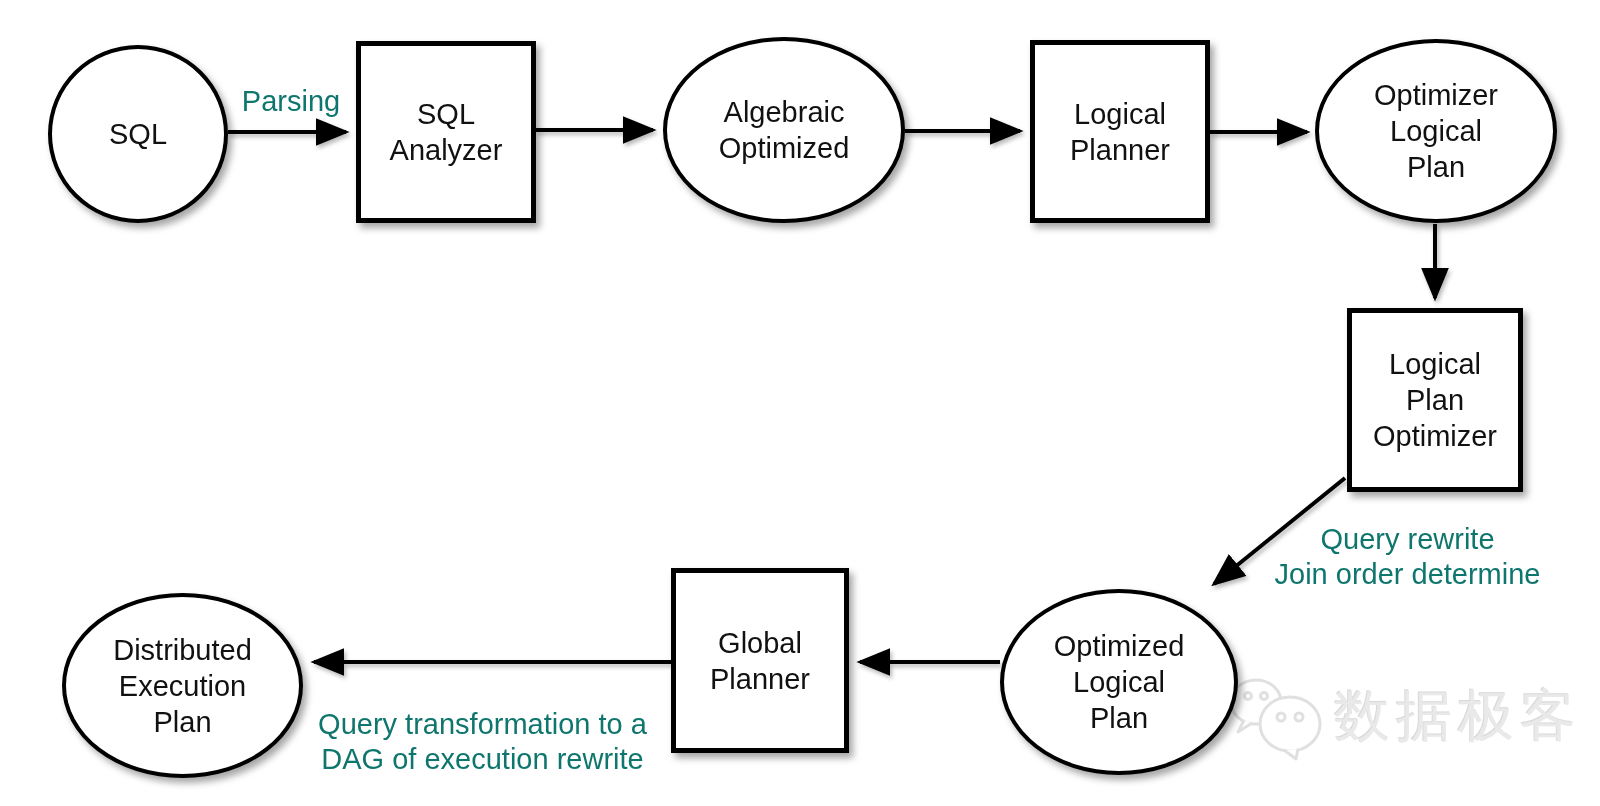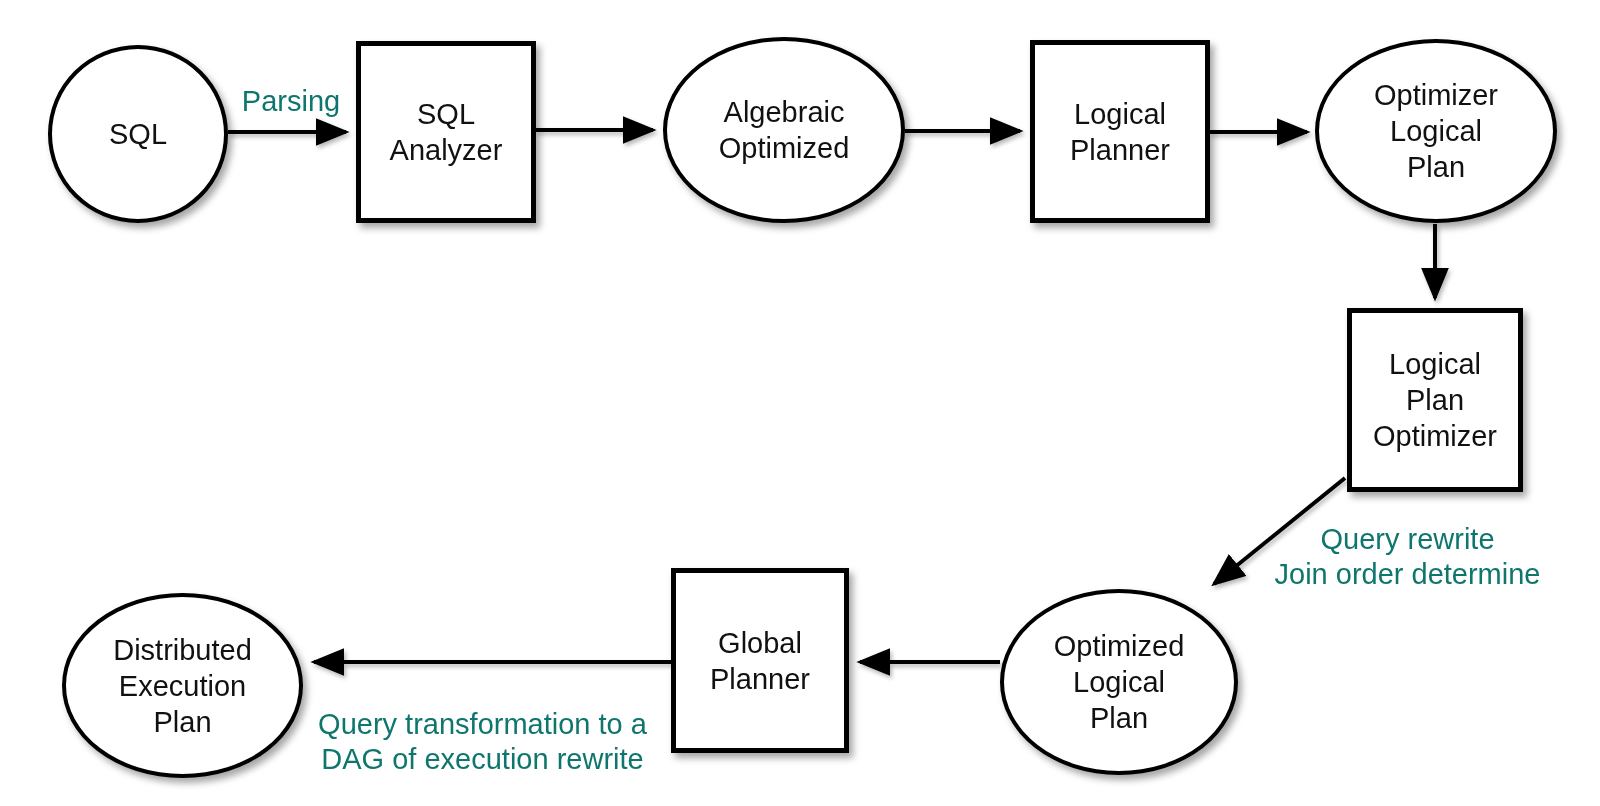--- a/index.html
+++ b/index.html
@@ -156,14 +156,27 @@
   <div class="edge-label" id="label-optimize">
     <div>Query rewrite</div>
     <div>Join order determine</div>
   </div>
 
   <div class="edge-label" id="label-transform">
     <div>Query transformation to a</div>
     <div>DAG of execution rewrite</div>
   </div>
 
+  <div id="watermark">
+    <svg width="112" height="90" viewBox="0 0 112 90" xmlns="http://www.w3.org/2000/svg" fill="none" stroke="#e0e0e0" stroke-width="3">
+      <ellipse cx="34" cy="30" rx="25" ry="22" fill="#ffffff"></ellipse>
+      <path d="M22 48 L16 60 L30 51" fill="#ffffff" stroke-linejoin="round"></path>
+      <ellipse cx="68" cy="52" rx="30" ry="27" fill="#ffffff"></ellipse>
+      <path d="M76 77 L74 87 L62 78" fill="#ffffff" stroke-linejoin="round"></path>
+      <circle cx="26" cy="24" r="3.5"></circle>
+      <circle cx="42" cy="24" r="3.5"></circle>
+      <circle cx="59" cy="45" r="4"></circle>
+      <circle cx="77" cy="45" r="4"></circle>
+    </svg>
+    <span id="watermark-text">数据极客</span>
+  </div>
 
 </div>
 
 </body></html>

